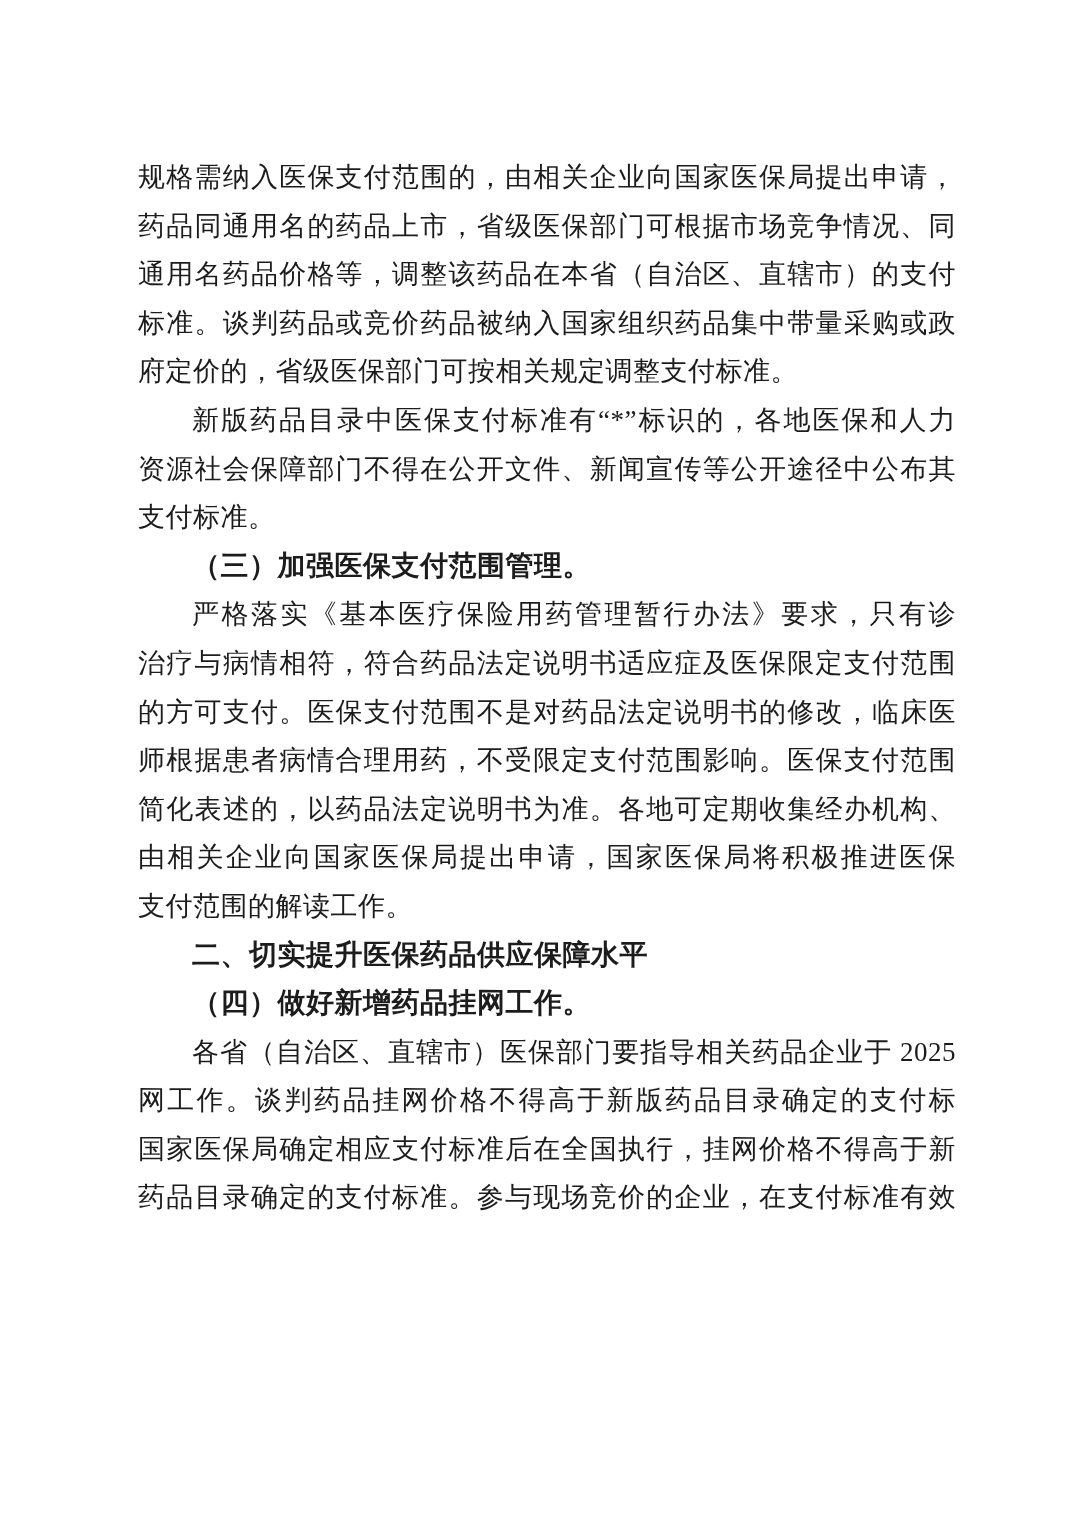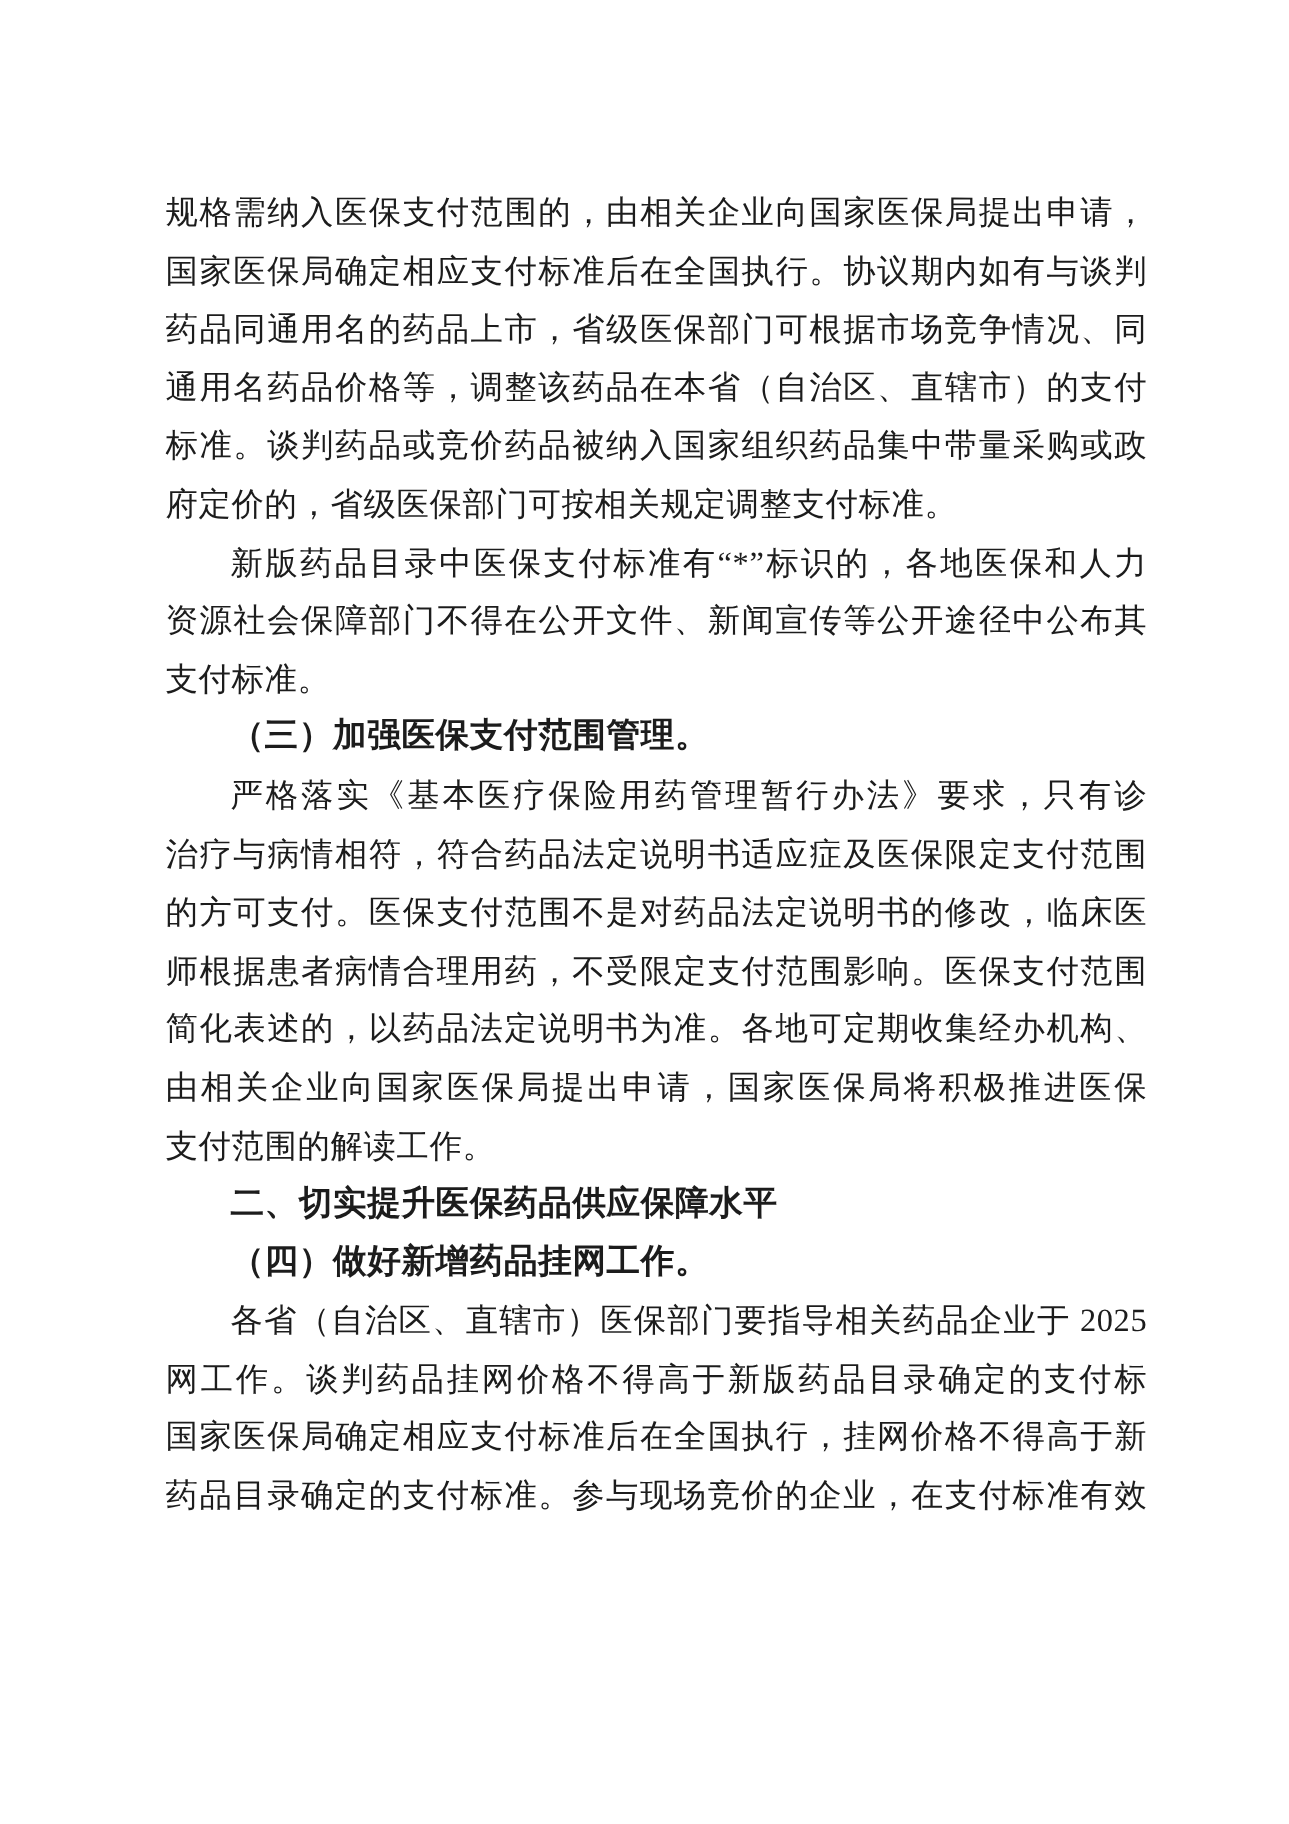--- a/index.html
+++ b/index.html
@@ -52,21 +52,20 @@
     font-family: "Liberation Serif", serif;
   }
 </style>
 </head>
 <body>
 
 <div class="page">
   <div class="doc">
 
     <div class="line">规格需纳入医保支付范围的，由相关企业向国家医保局提出申请，</div>
-    <div class="line">国家医保局确定相应支付标准后在全国执行。协议期内如有与谈判</div>
     <div class="line">药品同通用名的药品上市，省级医保部门可根据市场竞争情况、同</div>
     <div class="line">通用名药品价格等，调整该药品在本省（自治区、直辖市）的支付</div>
     <div class="line">标准。谈判药品或竞价药品被纳入国家组织药品集中带量采购或政</div>
     <div class="line last">府定价的，省级医保部门可按相关规定调整支付标准。</div>
 
     <div class="line first">新版药品目录中医保支付标准有“*”标识的，各地医保和人力</div>
     <div class="line">资源社会保障部门不得在公开文件、新闻宣传等公开途径中公布其</div>
     <div class="line last">支付标准。</div>
 
     <div class="heading kai first last">（三）加强医保支付范围管理。</div>

